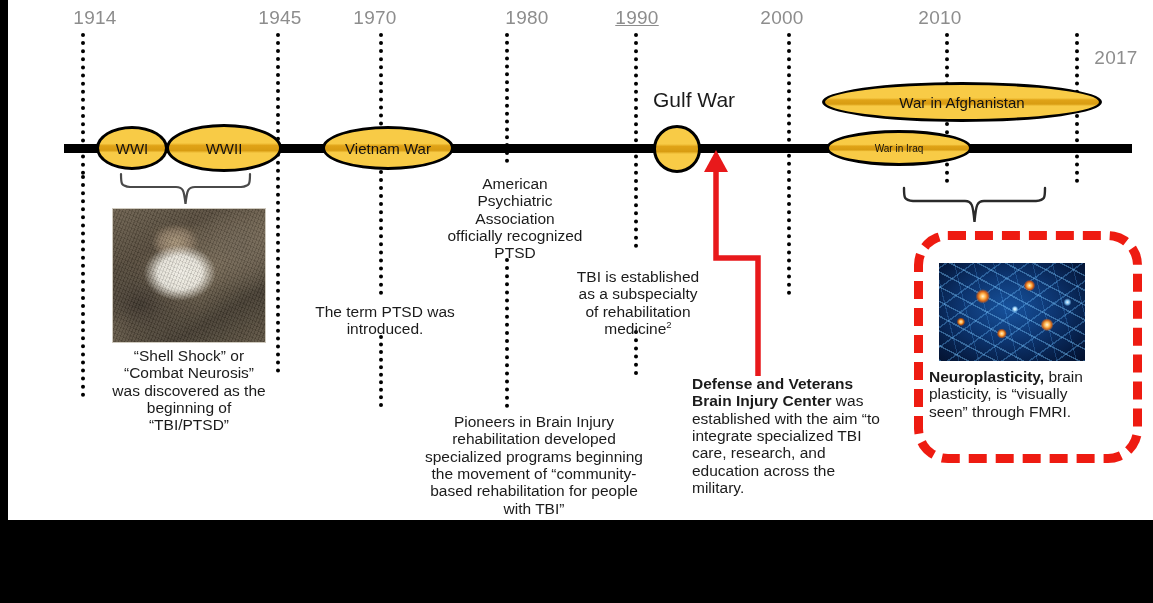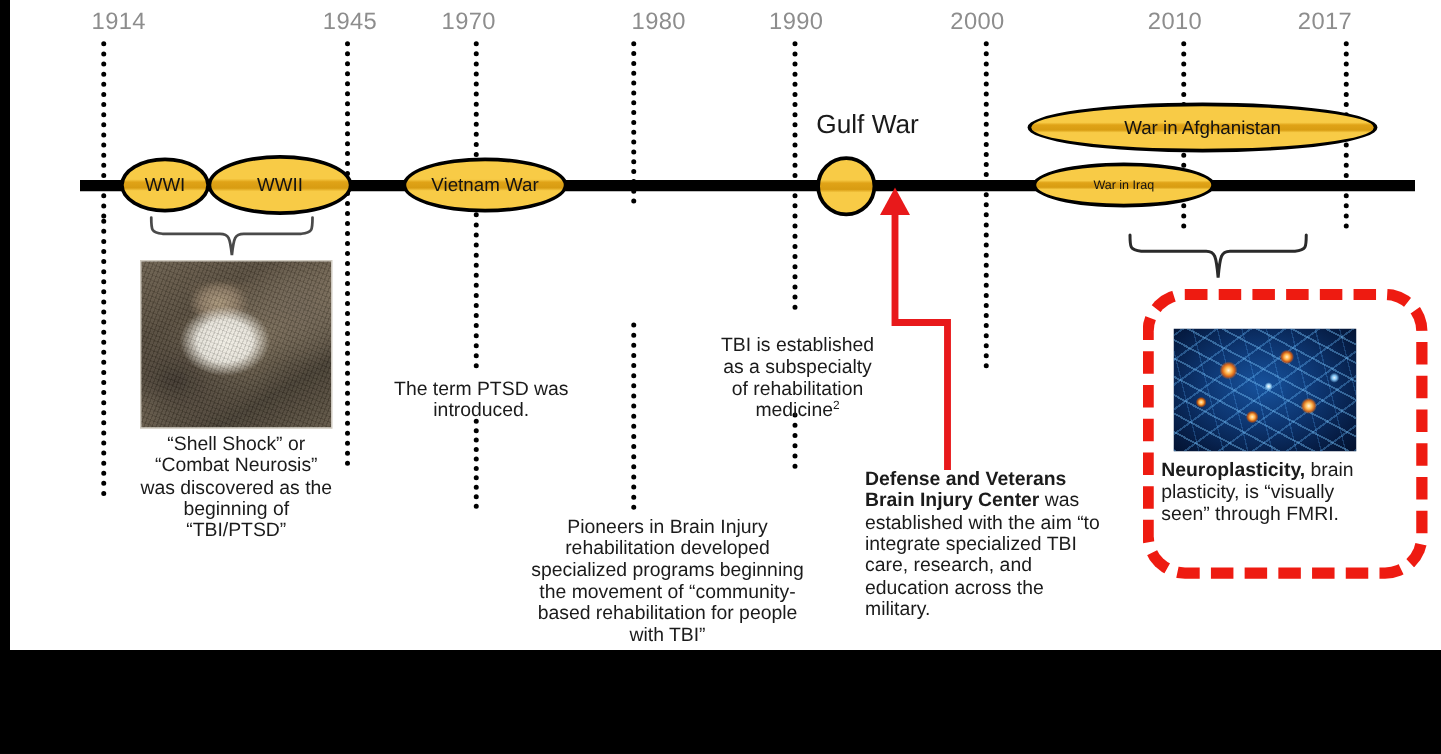--- a/index.html
+++ b/index.html
@@ -145,24 +145,24 @@
 
 <div id="canvas">
 
   <div id="slide">
 
     <div>
       <span class="year-label" style="left:87px;">1914</span>
       <span class="year-label" style="left:272px;">1945</span>
       <span class="year-label" style="left:367px;">1970</span>
       <span class="year-label" style="left:519px;">1980</span>
-      <span class="year-label" style="left:629px;">1990</span>
+      <span class="year-label" style="left:629px;text-decoration:underline;">1990</span>
       <span class="year-label" style="left:774px;">2000</span>
       <span class="year-label" style="left:932px;">2010</span>
-      <span class="year-label" style="left:1052px;">2017</span>
+      <span class="year-label" style="left:1108px;margin-top:40px;">2017</span>
     </div>
 
     <div>
       <div class="tickline" style="left:75px;  top:33px; height:142px;"></div>
       <div class="tickline" style="left:75px; top:175px; height:222px;"></div>
       <div class="tickline" style="left:270px; top:33px; height:340px;"></div>
       <div class="tickline" style="left:373px; top:33px; height:262px;"></div>
       <div class="tickline" style="left:373px; top:335px; height:72px;"></div>
       <div class="tickline" style="left:499px; top:33px; height:130px;"></div>
       <div class="tickline" style="left:499px; top:258px; height:150px;"></div>
@@ -203,20 +203,27 @@
       <div>was discovered as the</div>
       <div>beginning of</div>
       <div>“TBI/PTSD”</div>
     </div>
 
     <div class="textblock" style="left:288px;top:303px;width:178px;">
       <div>The term PTSD was</div>
       <div>introduced.</div>
     </div>
 
+    <div class="textblock" style="left:417px;top:175px;width:180px;">
+      <div>American</div>
+      <div>Psychiatric</div>
+      <div>Association</div>
+      <div>officially recognized</div>
+      <div>PTSD</div>
+    </div>
 
     <div class="textblock" style="left:551px;top:268px;width:158px;">
       <div>TBI is established</div>
       <div>as a subspecialty</div>
       <div>of rehabilitation</div>
       <div>
         <span>medicine</span><span class="sup">2</span>
       </div>
     </div>
 

